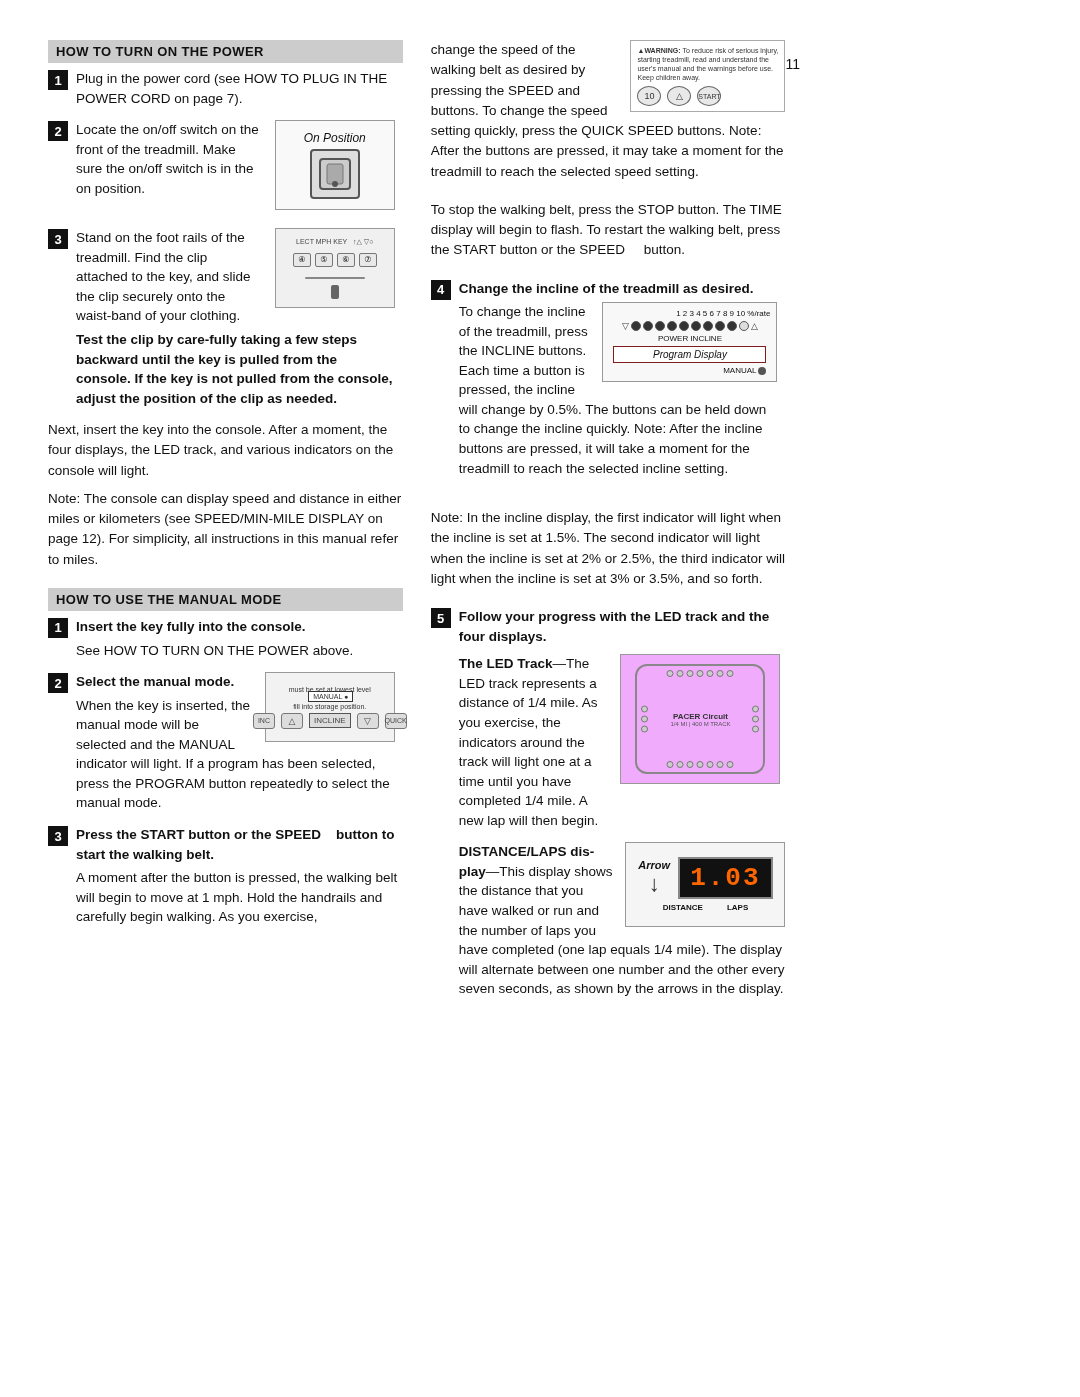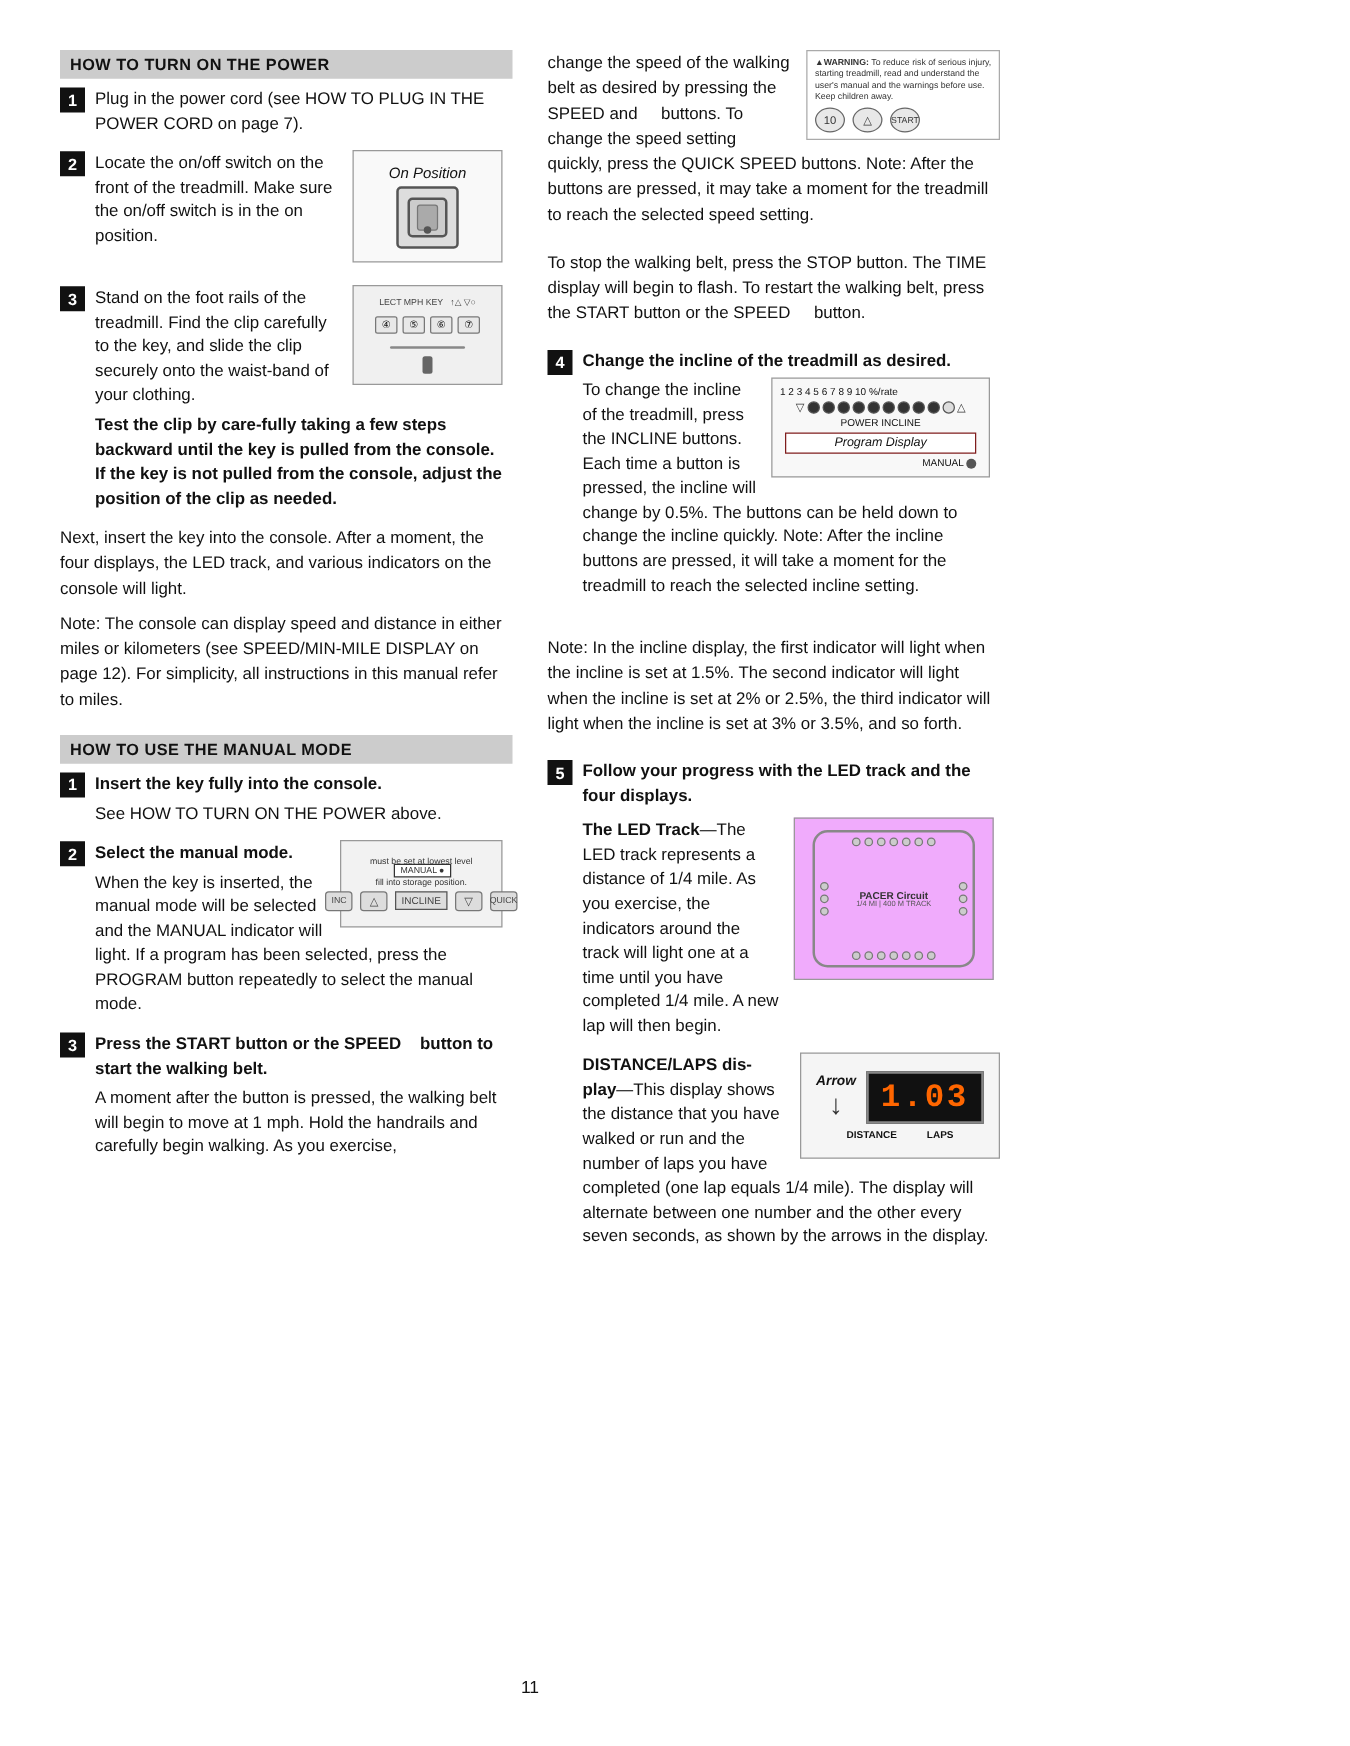--- a/index.html
+++ b/index.html
@@ -10,21 +10,21 @@
       font-family: Arial, Helvetica, sans-serif;
       font-size: 13.5px;
       color: #111;
       position: relative;
     }
     .page {
       width: 856px;
       min-height: 1397px;
       padding: 40px 56px 40px 48px;
       display: flex;
-      flex-direction: column;
+      flex-direction: row;
     }
     .two-col {
       display: flex;
       flex-direction: row;
       gap: 28px;
       flex: 1;
     }
     .col-left {
       flex: 1;
       display: flex;
@@ -444,21 +444,21 @@
               <div style="font-size:7px;color:#444;margin-bottom:3px;">LECT MPH KEY &nbsp; ↑△ ▽○</div>
               <div class="keypad-row">
                 <div class="key">④</div>
                 <div class="key">⑤</div>
                 <div class="key">⑥</div>
                 <div class="key">⑦</div>
               </div>
               <div style="margin-top:6px;width:60px;height:2px;background:#888;border-radius:1px;"></div>
               <div style="width:8px;height:14px;background:#666;border-radius:2px;margin-top:2px;"></div>
             </div>
-            <p>Stand on the foot rails of the treadmill. Find the clip carefully to the key, and slide the clip securely onto the waist-band of your clothing.</p>
+            <p>Stand on the foot rails of the treadmill. Find the clip attached to the key, and slide the clip securely onto the waist-band of your clothing.</p>
             <p class="bold mt4">Test the clip by care-fully taking a few steps backward until the key is pulled from the console. If the key is not pulled from the console, adjust the position of the clip as needed.</p>
           </div>
         </div>
 
         <p class="mt8">Next, insert the key into the console. After a moment, the four displays, the LED track, and various indicators on the console will light.</p>
         <p class="mt8">Note: The console can display speed and distance in either miles or kilometers (see SPEED/MIN-MILE DISPLAY on page 12). For simplicity, all instructions in this manual refer to miles.</p>
       </div>
 
       <div class="mt8">
         <div class="section-header">
@@ -519,21 +519,21 @@
       </div>
 
       <p class="mt8">To stop the walking belt, press the STOP button. The TIME display will begin to flash. To restart the walking belt, press the START button or the SPEED &nbsp;&nbsp;&nbsp; button.</p>
 
       <div class="step clearfix mt8">
         <div class="step-num">4</div>
         <div class="step-content">
           <p class="step4-bold">Change the incline of the treadmill as desired.</p>
 
           <div class="incline-display">
-            <div style="display:flex;flex-direction:row;align-items:center;justify-content:flex-start;font-size:8px;margin-bottom:3px;">
+            <div style="display:flex;flex-direction:row;align-items:center;justify-content:flex-end;font-size:8px;margin-bottom:3px;">
               <span>1 2 3 4 5 6 7 8 9 10 %/rate</span>
             </div>
             <div class="incline-dots-row">
               <span class="incline-triangle">▽</span>
               <div class="incline-dot filled"></div>
               <div class="incline-dot filled"></div>
               <div class="incline-dot filled"></div>
               <div class="incline-dot filled"></div>
               <div class="incline-dot filled"></div>
               <div class="incline-dot filled"></div>

